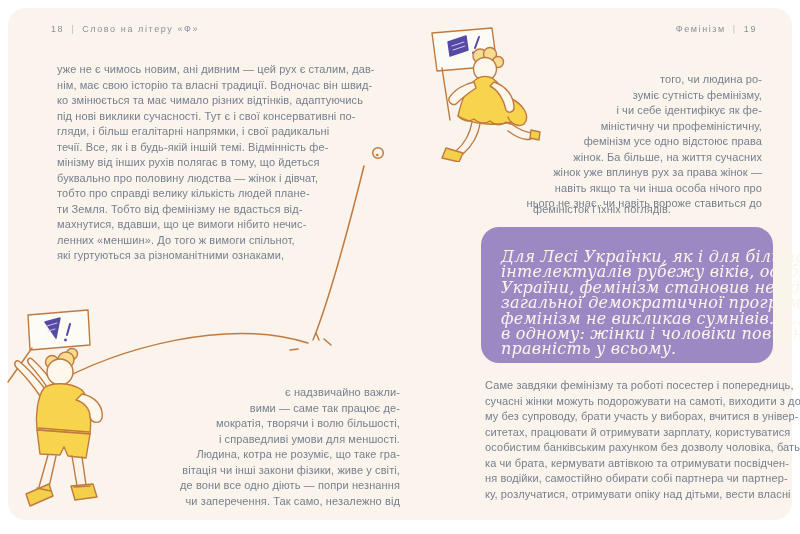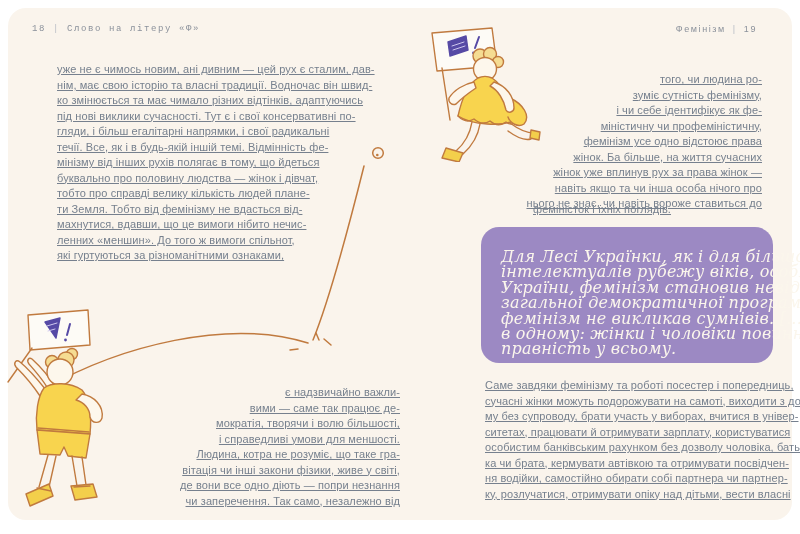--- a/index.html
+++ b/index.html
@@ -10,25 +10,25 @@
   }
   .page{
     position:absolute;left:8px;top:8px;width:784px;height:512px;
     background:#faf4ec;border-radius:18px;
   }
   .hdr{
     position:absolute;top:24px;font-size:9px;letter-spacing:1.6px;
     color:#8b919b;white-space:nowrap;
   }
   .hdr .sep{color:#b9bec6;margin:0 7px;}
-  .hdr-left{left:32px;font-family:Liberation Mono, monospace;}
+  .hdr-left{left:51px;}
   .hdr-right{right:43px;text-align:right;}
   .txt{
     position:absolute;font-size:11px;line-height:15.5px;
-    color:#76808e;white-space:pre;letter-spacing:0.1px;text-decoration:underline;
+    color:#76808e;white-space:pre;letter-spacing:0.1px;
   }
   .ra{text-align:right;}
   .quote-box{
     position:absolute;left:481px;top:227px;width:292px;height:136px;
     background:#9c89c3;border-radius:18px;
   }
   .quote-text{
     position:absolute;left:20px;top:22px;
     font-family:"DejaVu Serif","Liberation Serif",serif;font-style:italic;
     font-size:16px;line-height:15.4px;color:#fbf6ec;

